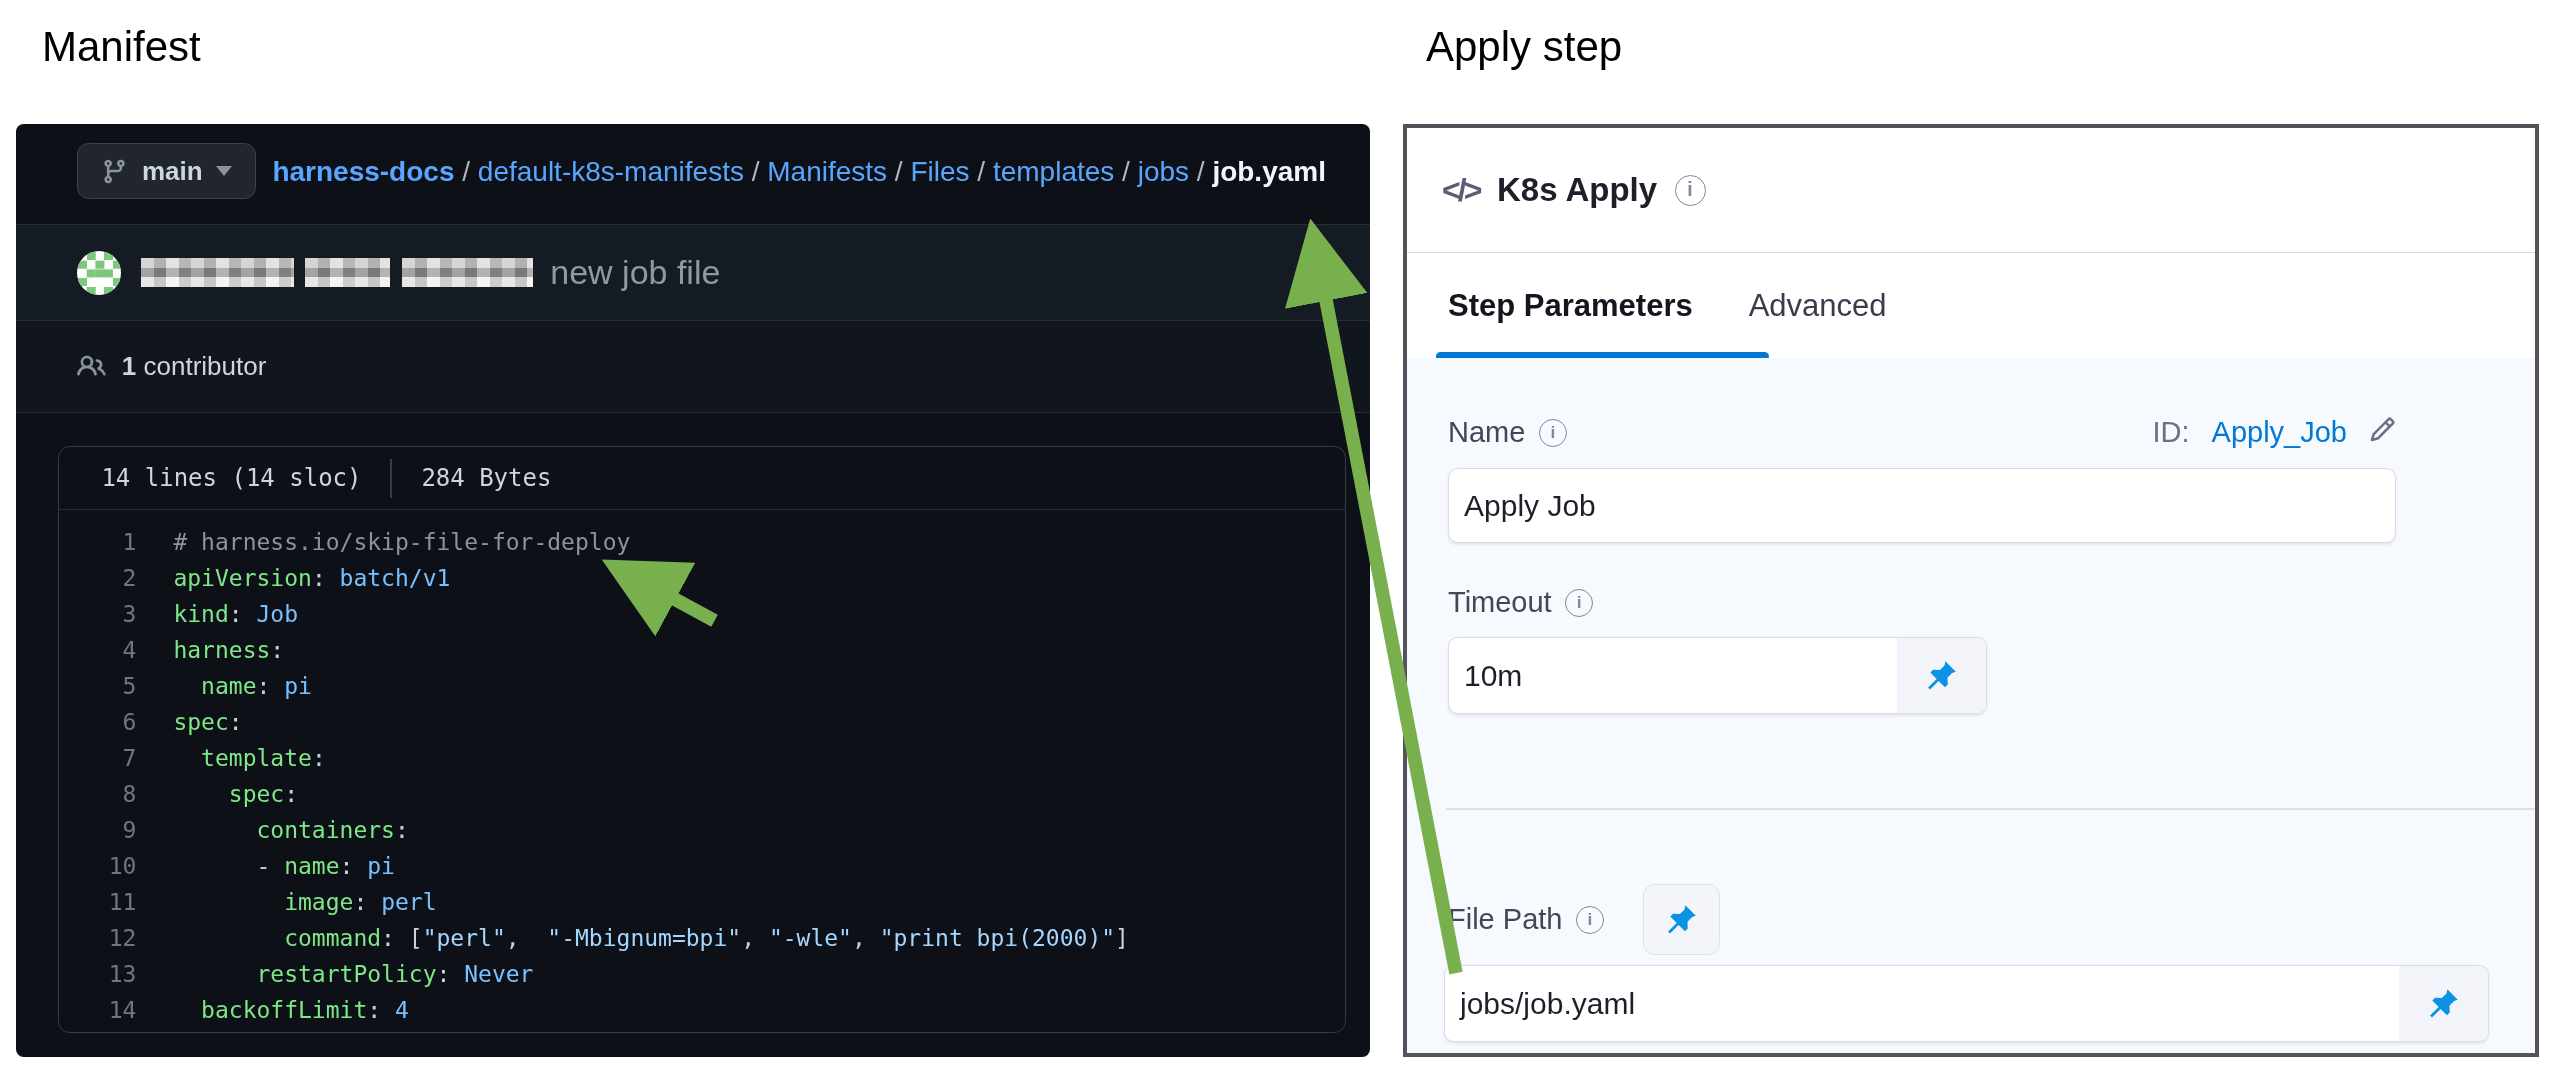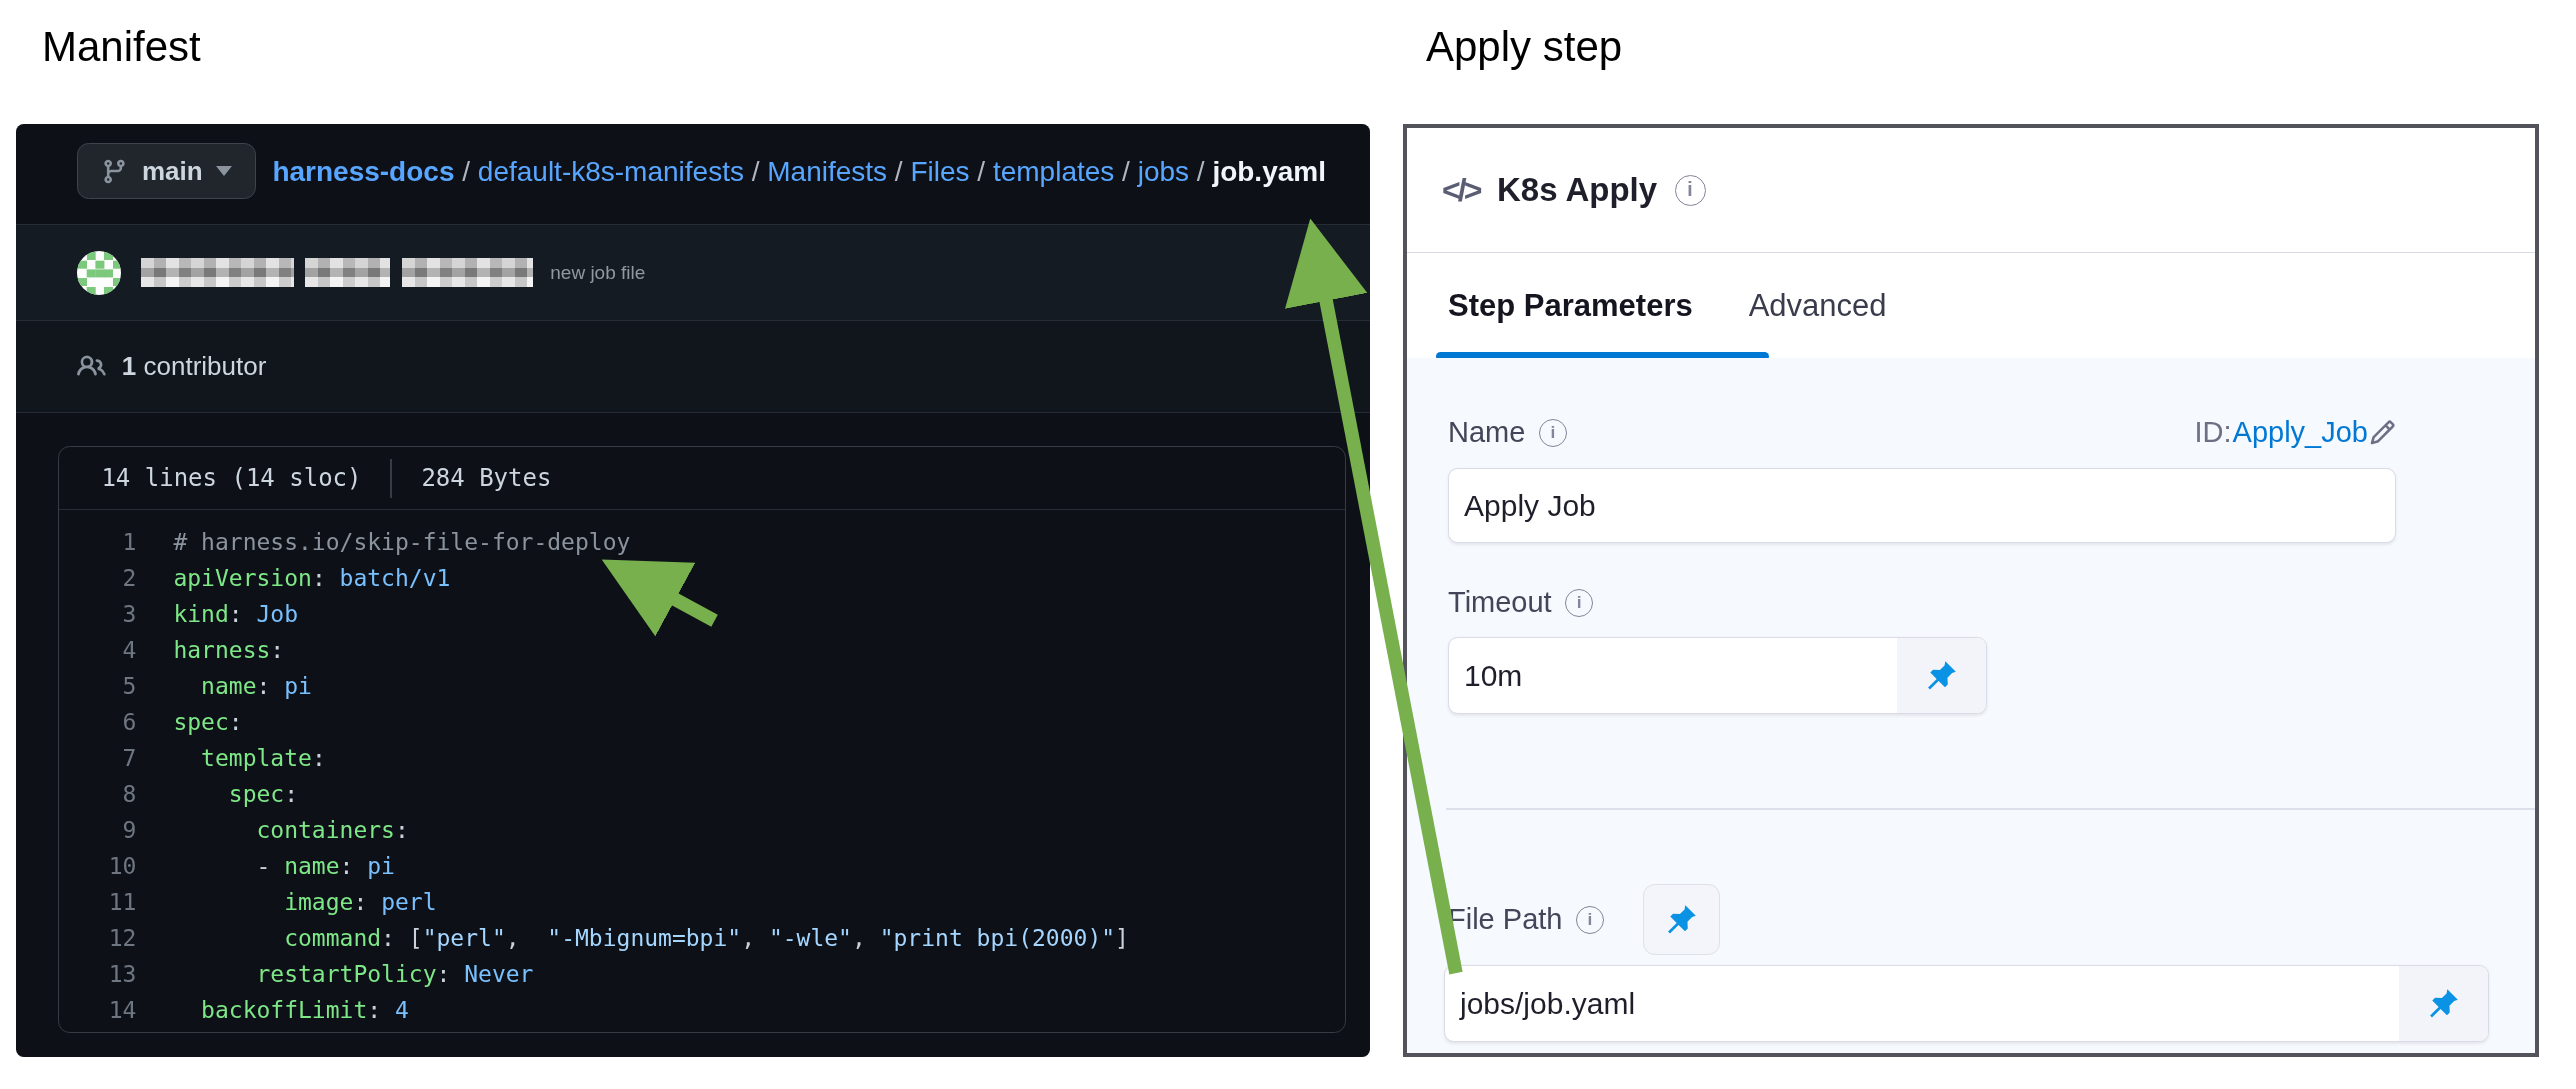--- a/index.html
+++ b/index.html
@@ -27,21 +27,21 @@
       overflow:hidden;margin-right:19.3px;flex:none;}
   .avatar .px{position:absolute;left:1px;top:1px;width:8.7px;height:8.7px;background:transparent;
       box-shadow:8.7px 0 0 #7cc87c,26px 0 0 #7cc87c,0 8.7px 0 #7cc87c,17.4px 8.7px 0 #7cc87c,35px 8.7px 0 #7cc87c,
       8.7px 17.4px 0 #7cc87c,17.4px 17.4px 0 #7cc87c,26px 17.4px 0 #7cc87c,0 26px 0 #7cc87c,35px 26px 0 #7cc87c,
       8.7px 35px 0 #7cc87c,26px 35px 0 #7cc87c;}
   .blur{display:flex;gap:11.6px;margin-right:17.4px;}
   .blur i{display:block;height:29px;
       background:repeating-linear-gradient(0deg,rgba(255,255,255,.5) 0 9.7px,rgba(80,80,80,.35) 9.7px 19.3px,rgba(220,220,220,.45) 19.3px 29px),
                  repeating-linear-gradient(90deg,#cfcfcf 0 12.6px,#8f8f8f 12.6px 25px,#e8e8e8 25px 38px,#9a9a9a 38px 50px);}
   .blur i:nth-child(1){width:153px;} .blur i:nth-child(2){width:85px;} .blur i:nth-child(3){width:131px;}
-  .commit-msg{color:#9198a1;font-size:19px;}
+  .commit-msg{color:#9198a1;font-size:34px;}
   .contrib-row{position:absolute;left:0;top:196px;width:100%;height:93px;background:#11151c;
       border-top:1px solid #262d36;border-bottom:1px solid #262d36;display:flex;align-items:center;
       padding:0 61px;gap:15.4px;color:#cdd5de;font-size:26px;box-sizing:border-box;}
   .contrib-count{font-weight:700;}
   .code-box{position:absolute;left:42px;top:322px;width:1288px;height:587px;border:1.9px solid #353c45;
       border-radius:11.6px;background:#0d1117;box-sizing:border-box;overflow:hidden;}
   .stats{height:62px;display:flex;align-items:center;padding-left:42px;
       font-family:"DejaVu Sans Mono",monospace;font-size:24px;color:#cdd5de;border-bottom:1px solid #262d36;}
   .stats-sep{width:1.9px;height:39px;background:#353c45;margin:0 29px;}
   .code-area{padding-top:13.5px;}
@@ -66,21 +66,21 @@
       border-bottom:1px solid #d8dbe5;}
   .tab{font-size:31px;color:#3a3b4d;cursor:pointer;}
   .tab.active{font-weight:700;color:#15151f;}
   .tab-underline{position:absolute;left:29px;bottom:-1.9px;width:333px;height:8.7px;background:#0278d5;
       border-radius:5.8px;}
   .hx-content{position:absolute;left:0;top:230px;right:0;bottom:0;background:#f6f9fd;}
   .field-label{font-size:29px;color:#434558;display:flex;align-items:center;gap:13.5px;}
   .field-label .info{width:26px;height:26px;font-size:17.4px;}
   .name-row{position:absolute;left:41px;top:58px;width:948px;display:flex;justify-content:space-between;
       align-items:center;}
-  .id-part{font-size:29px;color:#6d6f85;display:flex;gap:1px;align-items:center;}
+  .id-part{font-size:29px;color:#6d6f85;display:flex;gap:22px;align-items:flex-start;}
   .id-link{color:#0278d5;cursor:pointer;}
   .hx-input{position:absolute;background:#fff;border:1.9px solid #d9dbe6;border-radius:9.7px;
       box-shadow:0 1.9px 2.9px rgba(96,97,112,.12);display:flex;align-items:stretch;overflow:hidden;
       box-sizing:border-box;}
   .hx-input .val{padding-left:15px;font-size:30px;color:#1f1f2b;flex:1;display:flex;align-items:center;}
   .pin-seg{width:89px;background:#f2f4f9;display:flex;align-items:center;justify-content:center;}
   #name-input{left:41px;top:110px;width:948px;height:75px;}
   #timeout-label{position:absolute;left:41px;top:228px;}
   #timeout-input{left:41px;top:279px;width:539px;height:77px;}
   .hx-divider{position:absolute;left:39px;right:0;top:450px;height:1.9px;background:#dce0ea;}

